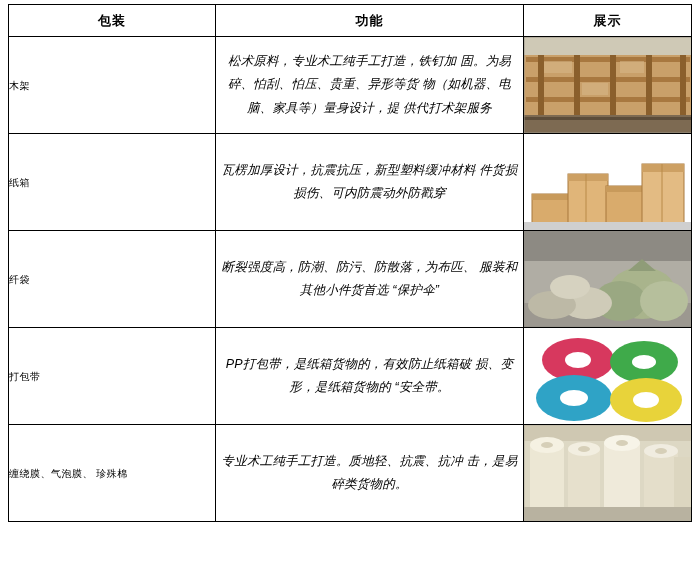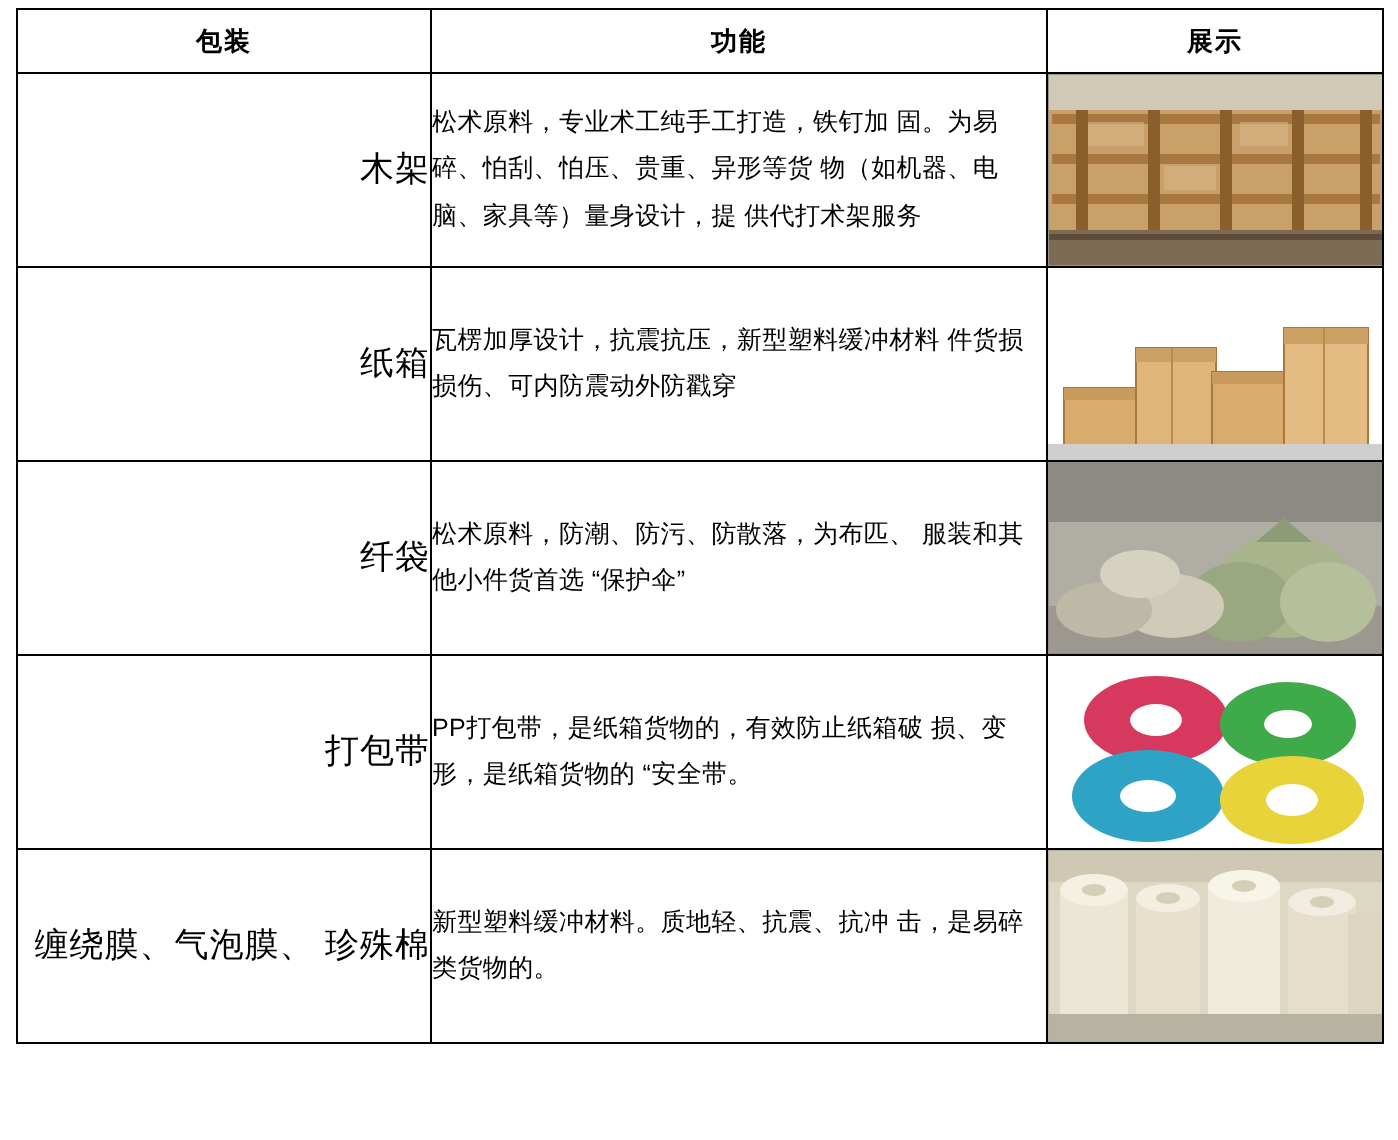--- a/index.html
+++ b/index.html
@@ -36,32 +36,33 @@
     vertical-align: middle;
   }
   thead th {
     height: 31px;
     font-size: 13px;
     font-weight: bold;
     text-align: center;
     letter-spacing: 1px;
   }
   td.cat {
-    text-align: right;
-    font-size: 17px;
+    text-align: left;
+    font-size: 10px;
     line-height: 1.5;
     padding: 4px 10px;
     letter-spacing: 0.5px;
   }
   td.desc {
     font-size: 12.5px;
     line-height: 1.85;
     padding: 8px 10px 8px 10px;
-    text-align: left;
+    text-align: center;
     letter-spacing: 0.2px;
+    font-style: italic;
   }
   td.pic {
     padding: 0;
     text-align: center;
     vertical-align: bottom;
     height: 90px;
   }
   .pic-wrap {
     width: 100%;
     height: 100%;
@@ -148,21 +149,21 @@
                 <line x1="138" y1="30" x2="138" y2="90" stroke="#b98a48" stroke-width="1"></line>
               </g>
               <rect x="0" y="88" width="168" height="8" fill="#cfcfcf"></rect>
             </svg>
           </span>
         </td>
       </tr>
 
       <tr class="row-bag">
         <td class="cat">纤袋</td>
-        <td class="desc">松术原料，防潮、防污、防散落，为布匹、 服装和其他小件货首选 “保护伞”</td>
+        <td class="desc">断裂强度高，防潮、防污、防散落，为布匹、 服装和其他小件货首选 “保护伞”</td>
         <td class="pic">
           <span class="pic-wrap">
             <svg width="168" height="96" viewBox="0 0 168 96" xmlns="http://www.w3.org/2000/svg">
               <rect x="0" y="0" width="168" height="96" fill="#b0ada4"></rect>
               <rect x="0" y="0" width="168" height="30" fill="#8d8a83"></rect>
               <rect x="0" y="72" width="168" height="24" fill="#9c9890"></rect>
               <g>
                 <ellipse cx="118" cy="62" rx="34" ry="26" fill="#a9b48c"></ellipse>
                 <ellipse cx="96" cy="70" rx="26" ry="20" fill="#9aa882"></ellipse>
                 <ellipse cx="140" cy="70" rx="24" ry="20" fill="#b6bf9c"></ellipse>
@@ -194,21 +195,21 @@
                 <ellipse cx="122" cy="72" rx="36" ry="22" fill="#e8d33a"></ellipse>
                 <ellipse cx="122" cy="72" rx="13" ry="8" fill="#ffffff"></ellipse>
               </g>
             </svg>
           </span>
         </td>
       </tr>
 
       <tr class="row-film">
         <td class="cat">缠绕膜、气泡膜、 珍殊棉</td>
-        <td class="desc">新型塑料缓冲材料。质地轻、抗震、抗冲 击，是易碎类货物的。</td>
+        <td class="desc">专业术工纯手工打造。质地轻、抗震、抗冲 击，是易碎类货物的。</td>
         <td class="pic">
           <span class="pic-wrap">
             <svg width="168" height="96" viewBox="0 0 168 96" xmlns="http://www.w3.org/2000/svg">
               <rect x="0" y="0" width="168" height="96" fill="#ddd8c4"></rect>
               <rect x="0" y="0" width="168" height="16" fill="#cfc8b2"></rect>
               <g>
                 <rect x="6" y="20" width="34" height="62" fill="#ece7d4"></rect>
                 <ellipse cx="23" cy="20" rx="17" ry="8" fill="#f5f1e2"></ellipse>
                 <ellipse cx="23" cy="20" rx="6" ry="3" fill="#d6cfb8"></ellipse>
                 <rect x="44" y="24" width="32" height="58" fill="#e6e0cc"></rect>

